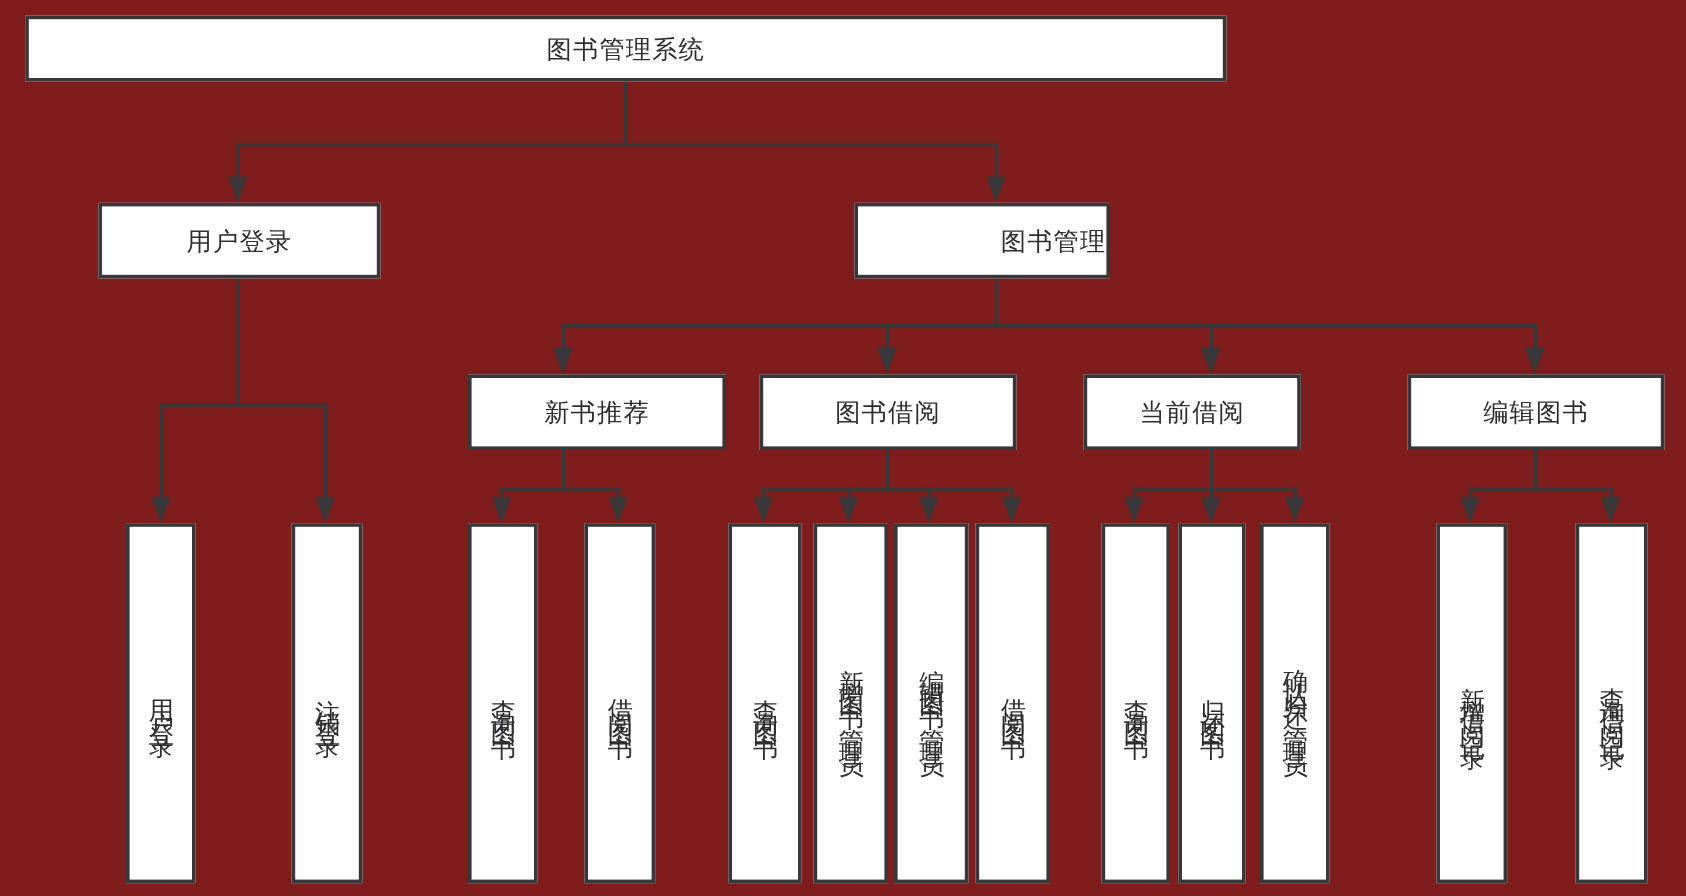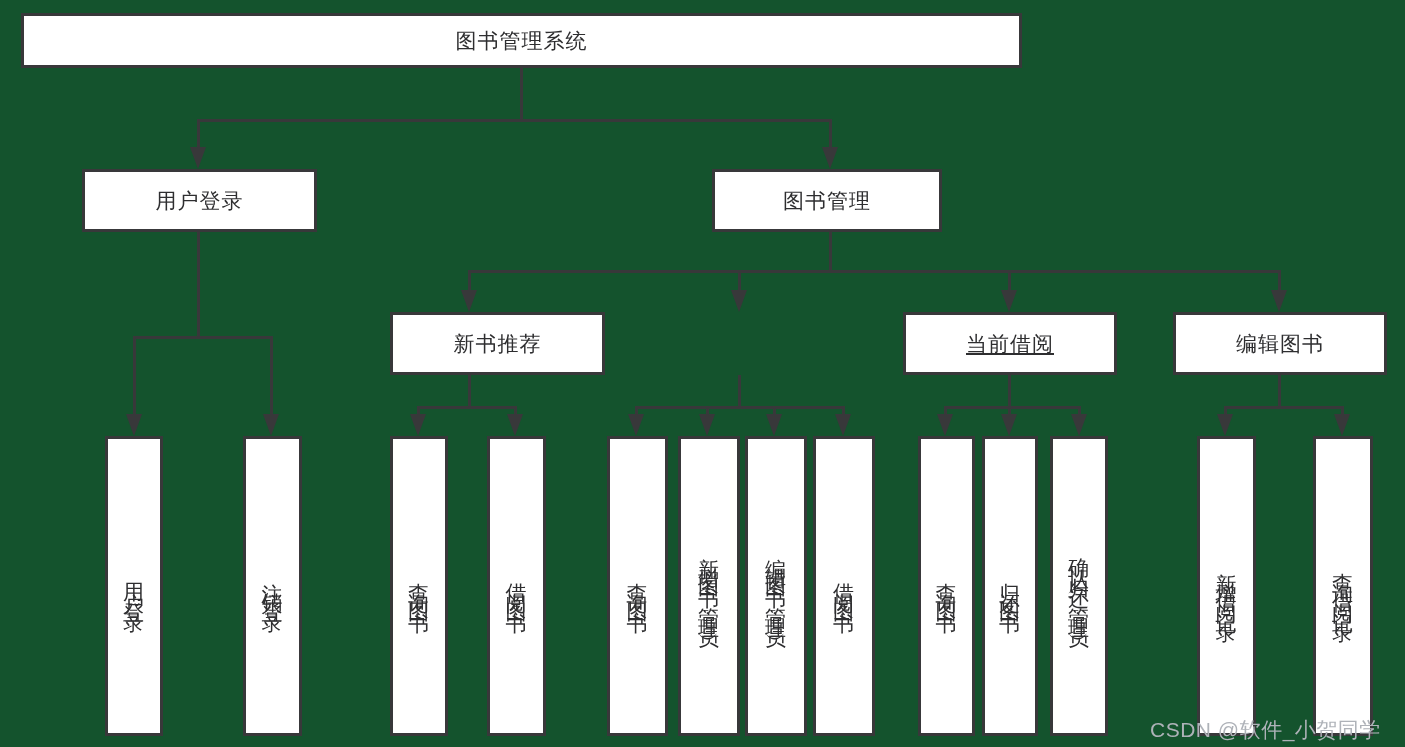--- a/index.html
+++ b/index.html
@@ -1,17 +1,17 @@
 <!DOCTYPE html>
 <html><head>
 <meta charset="utf-8">
 <style>
   html,body { margin:0; padding:0; background:#ffffff; }
   .canvas {
-    position:relative; width:1405px; height:747px; background:#14532d;
+    position:relative; width:1405px; height:747px; background:#7f1d1d;
     font-family:"Liberation Sans", sans-serif; overflow:hidden;
   }
   .node {
     position:absolute; box-sizing:border-box; background:#ffffff;
     border:3px solid #38383a; color:#2e2e30;
     display:flex; align-items:center; justify-content:center;
     z-index:2;
   }
   .hlabel { font-size:21px; letter-spacing:1px; white-space:nowrap; }
   .vlabel {
@@ -41,21 +41,21 @@
   <div class="line" style="left:520px; top:68px; width:3px; height:51px;"></div>
   <div class="line" style="left:197px; top:119px; width:634px; height:3px;"></div>
   <div class="line" style="left:197px; top:119px; width:3px; height:30px;"></div>
   <div class="arrow" style="left:190px; top:147px;"></div>
   <div class="line" style="left:829px; top:119px; width:3px; height:30px;"></div>
   <div class="arrow" style="left:822px; top:147px;"></div>
 
   <div class="node" style="left:82px; top:169px; width:235px; height:63px;">
     <span class="hlabel">用户登录</span>
   </div>
-  <div class="node" style="left:712px; top:169px; width:230px; height:63px;">
+  <div class="node" style="left:712px; top:169px; width:213px; height:63px;justify-content:flex-end;">
     <span class="hlabel">图书管理</span>
   </div>
 
   <div class="line" style="left:197px; top:232px; width:3px; height:104px;"></div>
   <div class="line" style="left:133px; top:336px; width:140px; height:3px;"></div>
   <div class="line" style="left:133px; top:336px; width:3px; height:80px;"></div>
   <div class="arrow" style="left:126px; top:414px;"></div>
   <div class="line" style="left:270px; top:336px; width:3px; height:80px;"></div>
   <div class="arrow" style="left:263px; top:414px;"></div>
 
@@ -66,21 +66,24 @@
   <div class="line" style="left:738px; top:270px; width:3px; height:22px;"></div>
   <div class="arrow" style="left:731px; top:290px;"></div>
   <div class="line" style="left:1008px; top:270px; width:3px; height:22px;"></div>
   <div class="arrow" style="left:1001px; top:290px;"></div>
   <div class="line" style="left:1278px; top:270px; width:3px; height:22px;"></div>
   <div class="arrow" style="left:1271px; top:290px;"></div>
 
   <div class="node" style="left:362px; top:312px; width:215px; height:63px;margin-left:28px;">
     <span class="hlabel">新书推荐</span>
   </div>
-  <div class="node" style="left:903px; top:312px; width:214px; height:63px;text-decoration:underline;">
+  <div class="node" style="left:633px; top:312px; width:214px; height:63px;">
+    <span class="hlabel">图书借阅</span>
+  </div>
+  <div class="node" style="left:903px; top:312px; width:181px; height:63px;">
     <span class="hlabel">当前借阅</span>
   </div>
   <div class="node" style="left:1173px; top:312px; width:214px; height:63px;">
     <span class="hlabel">编辑图书</span>
   </div>
 
   <div class="line" style="left:468px; top:375px; width:3px; height:31px;"></div>
   <div class="line" style="left:417px; top:406px; width:100px; height:3px;"></div>
   <div class="line" style="left:417px; top:406px; width:3px; height:12px;"></div>
   <div class="arrow" style="left:410px; top:414px;"></div>
@@ -151,15 +154,14 @@
     <span class="vlabel">确认归还（管理员）</span>
   </div>
 
   <div class="node" style="left:1197px; top:436px; width:59px; height:300px;">
     <span class="vlabel">新增借阅记录</span>
   </div>
   <div class="node" style="left:1313px; top:436px; width:60px; height:300px;">
     <span class="vlabel">查询借阅记录</span>
   </div>
 
-  <div class="watermark">CSDN @软件_小贺同学</div>
 
 </div>
 
 </body></html>

